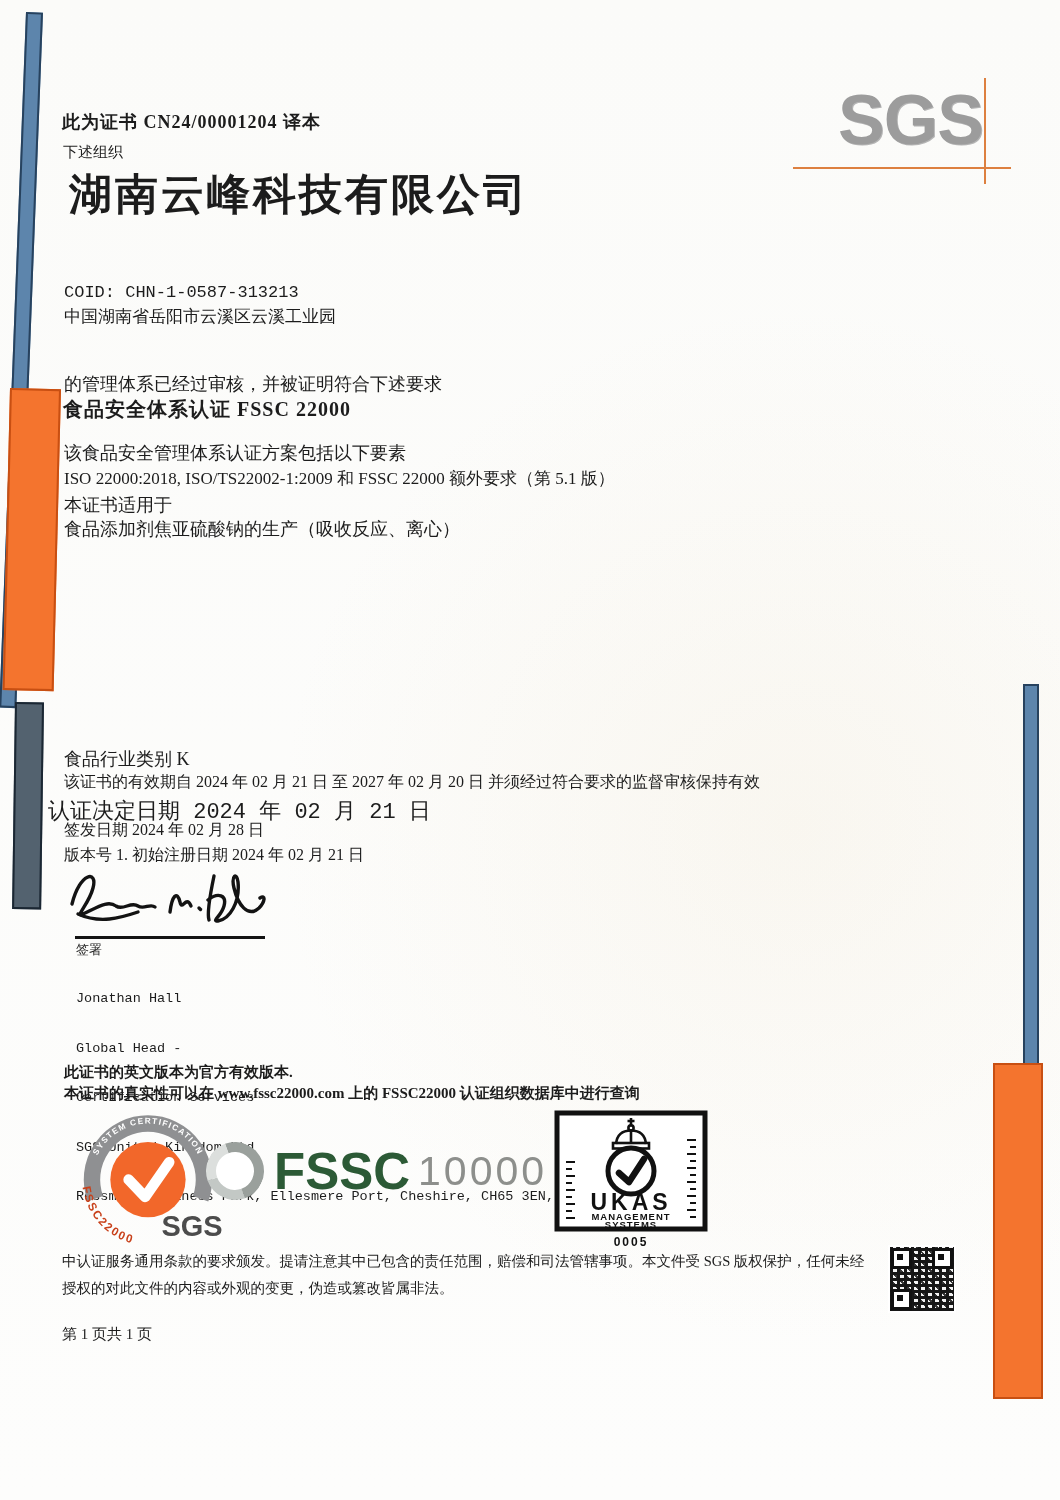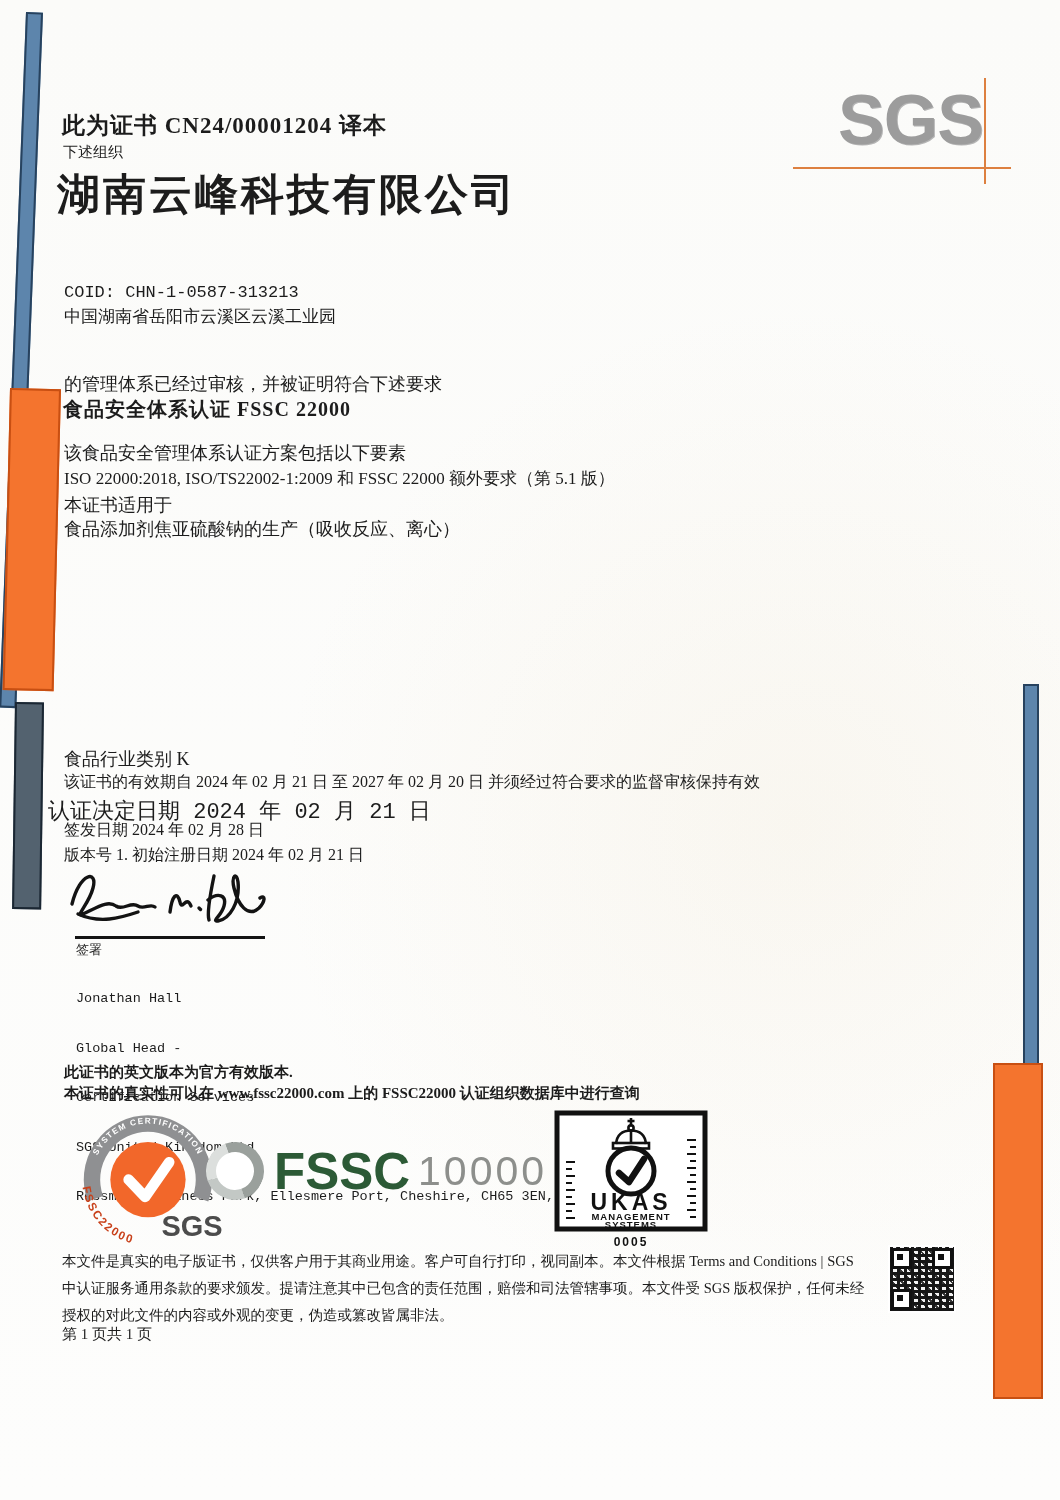--- a/index.html
+++ b/index.html
@@ -15,23 +15,23 @@
   .bar-orange-l{left:10px;top:388px;width:47px;height:298px;background:#f4742e;border:2px solid #c84f12;transform:rotate(1.4deg);transform-origin:top left;}
   .bar-slate-l{left:15px;top:702px;width:25px;height:203px;background:#53626f;border:2px solid #1b2733;transform:rotate(0.8deg);transform-origin:top left;}
   .bar-blue-thin-r{left:1023px;top:684px;width:12px;height:386px;background:#5d85ac;border:2px solid #27425e;}
   .bar-orange-r{left:993px;top:1063px;width:46px;height:332px;background:#f4742e;border:2px solid #c84f12;}
   
   .sgs-word{left:838px;top:80px;font-family:"Liberation Sans","DejaVu Sans",sans-serif;font-weight:bold;
             font-size:70px;color:#9c9c9c;letter-spacing:-1px;text-shadow:1px 1px 0 #b5b5b5;}
   .crop-h{left:793px;top:167px;width:218px;height:2px;background:#dd8040;}
   .crop-v{left:984px;top:78px;width:2px;height:106px;background:#dd8040;}
   
-  .l-translation{left:62px;top:110px;font-size:23px;font-weight:600;letter-spacing:1px;}
+  .l-translation{left:62px;top:110px;font-size:18px;font-weight:600;letter-spacing:1px;}
   .l-orgintro{left:63px;top:143px;font-size:15px;}
-  .l-company{left:57px;top:166px;font-size:43px;font-weight:bold;letter-spacing:3px;}
+  .l-company{left:69px;top:166px;font-size:43px;font-weight:bold;letter-spacing:3px;}
   .l-coid{left:64px;top:283px;font-size:17px;font-family:"Liberation Mono","DejaVu Sans Mono",monospace;}
   .l-addr{left:64px;top:305px;font-size:17px;}
   .l-audited{left:64px;top:372px;font-size:18px;}
   .l-standard{left:63px;top:396px;font-size:20px;font-weight:bold;letter-spacing:1px;}
   .l-scheme{left:64px;top:441px;font-size:18px;text-align:right;}
   .l-elements{left:64px;top:467px;font-size:17px;}
   .l-applies{left:64px;top:493px;font-size:18px;}
   .l-products{left:64px;top:517px;font-size:18px;}
   .l-category{left:64px;top:747px;font-size:18px;font-weight:normal;}
   .l-valid{left:64px;top:772px;font-size:16px;}
@@ -164,21 +164,20 @@
     </g>
     <circle cx="79" cy="61" r="23" fill="none" stroke="#111" stroke-width="5"></circle>
     <path d="M67 63 L 77 72 L 92 49" fill="none" stroke="#111" stroke-width="6.5" stroke-linecap="round" stroke-linejoin="round"></path>
     <text x="79" y="100" text-anchor="middle" font-family="Liberation Sans, DejaVu Sans, sans-serif" font-size="23" font-weight="bold" fill="#111" letter-spacing="4">UKAS</text>
     <text x="79" y="110" text-anchor="middle" font-family="Liberation Sans, DejaVu Sans, sans-serif" font-size="9.5" font-weight="bold" fill="#111" letter-spacing="1">MANAGEMENT</text>
     <text x="79" y="118" text-anchor="middle" font-family="Liberation Sans, DejaVu Sans, sans-serif" font-size="9.5" font-weight="bold" fill="#111" letter-spacing="1">SYSTEMS</text>
     <text x="79" y="136" text-anchor="middle" font-family="Liberation Sans, DejaVu Sans, sans-serif" font-size="12" font-weight="bold" fill="#111" letter-spacing="2">0005</text>
   </svg>
 
   <div class="abs disc">
-    <div>本文件是真实的电子版证书，仅供客户用于其商业用途。客户可自行打印，视同副本。本文件根据 Terms and Conditions | SGS</div>
     <div>中认证服务通用条款的要求颁发。提请注意其中已包含的责任范围，赔偿和司法管辖事项。本文件受 SGS 版权保护，任何未经</div>
     <div>授权的对此文件的内容或外观的变更，伪造或篡改皆属非法。</div>
   </div>
   <div class="abs txt l-pagefoot">第 1 页共 1 页</div>
 
   <div class="abs qr">
     <div class="qr-f tl">
         <div></div>
       </div>
     <div class="qr-f tr">

